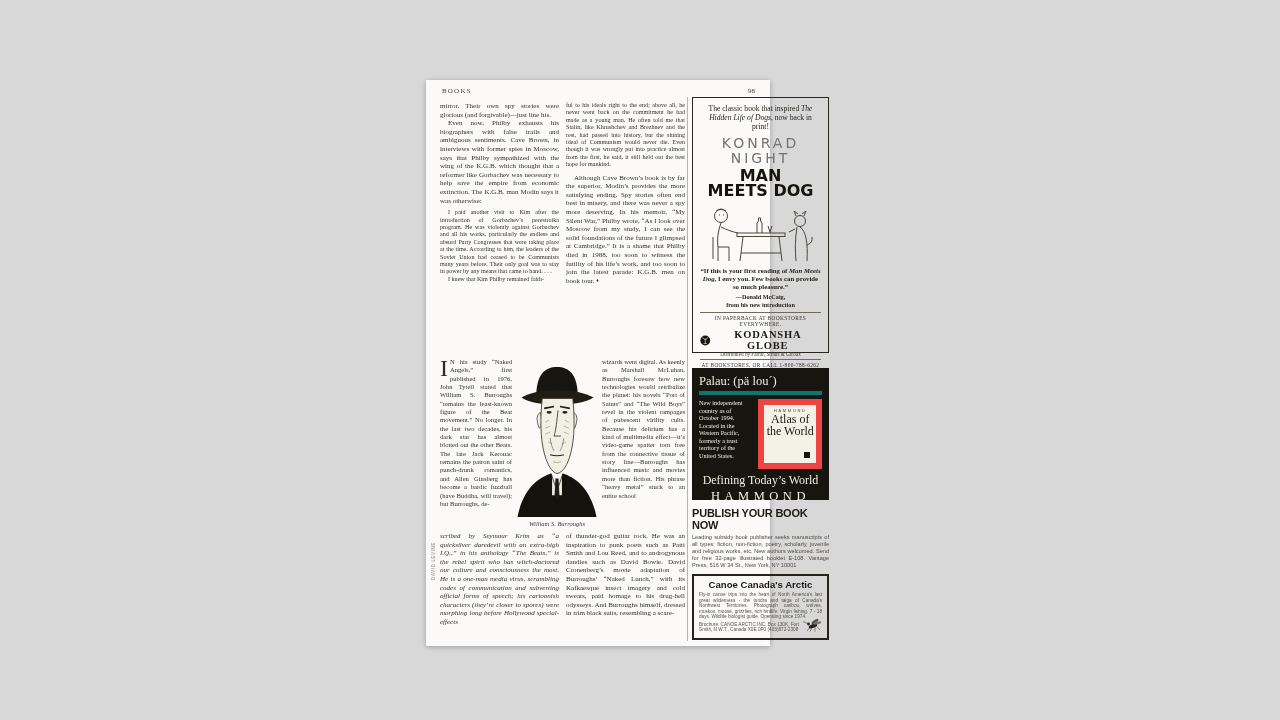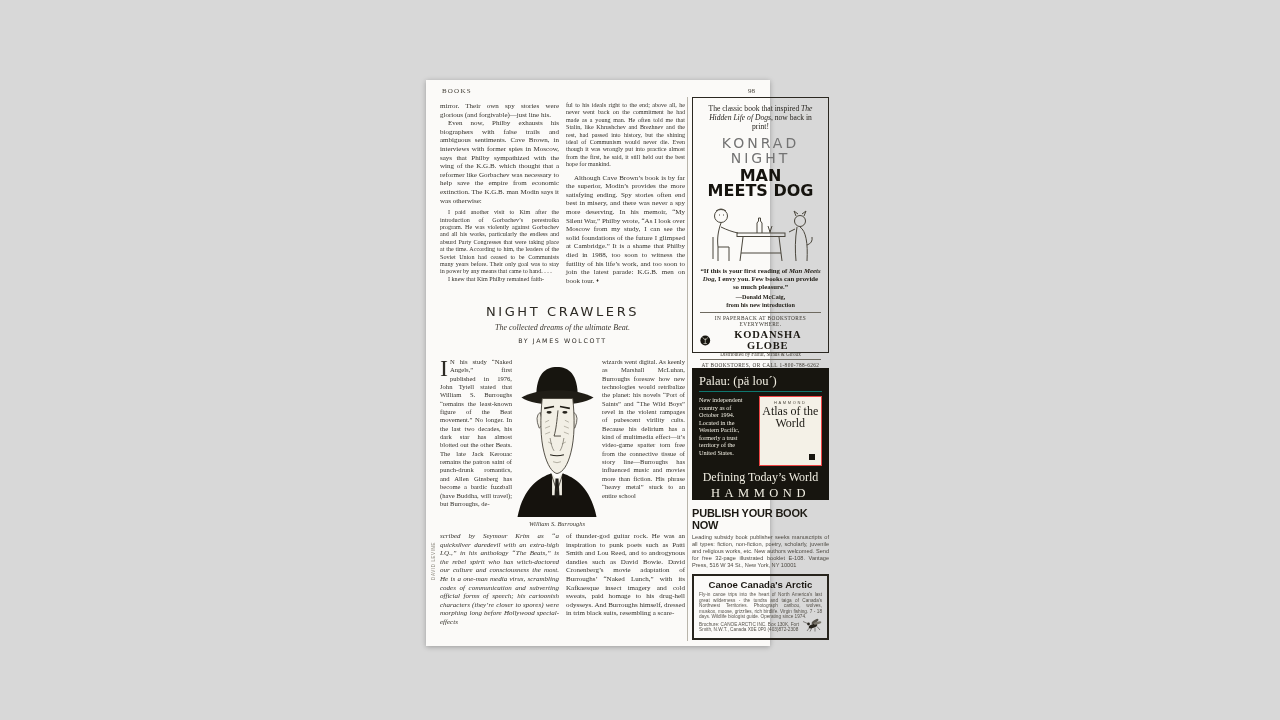--- a/index.html
+++ b/index.html
@@ -45,24 +45,24 @@
   .ad1-title{font-family:"DejaVu Sans", sans-serif;font-weight:bold;font-size:16px;line-height:15px;margin-top:2px;color:#15130e;}
   .ad1-cartoon{margin:3px auto 1px;width:112px;height:64px;}
   .ad1-quote{font-weight:bold;font-size:6.8px;line-height:8px;color:#26231c;margin-top:2px;}
   .ad1-attrib{font-weight:bold;font-size:6.2px;line-height:7.6px;color:#26231c;margin-top:2px;}
   .ad1-tiny{font-size:5.3px;letter-spacing:.4px;color:#3a362e;margin-top:4px;border-top:1px solid #6e6a60;padding-top:2px;}
   .ad1-imprint{display:flex;align-items:center;justify-content:center;gap:4px;margin-top:2px;}
   .ad1-imprint-text{font-weight:bold;font-size:10.5px;letter-spacing:.8px;color:#1c1913;}
   .ad1-dist{font-size:5.2px;color:#46423a;}
   .ad1-call{font-size:5.3px;letter-spacing:.4px;color:#3a362e;margin-top:2px;border-top:1px solid #6e6a60;padding-top:2px;}
   .ad2{position:absolute;left:266px;top:288px;width:137px;height:132px;background:#17150f;color:#f1eee2;box-sizing:border-box;padding:6px 7px 4px;}
-  .ad2-title{font-size:12.5px;border-bottom:1px solid #0f766e;padding-bottom:2px;}
+  .ad2-title{font-size:12.5px;border-bottom:4px solid #0f766e;padding-bottom:2px;}
   .ad2-row{display:flex;margin-top:4px;}
   .ad2-body{font-size:6.2px;line-height:7.5px;width:54px;}
-  .ad2-cover{width:64px;height:70px;background:#f4f1e7;color:#1a1812;margin-left:6px;border:1px solid #ef4444;text-align:center;padding-top:3px;box-sizing:border-box;position:relative;}
+  .ad2-cover{width:64px;height:70px;background:#f4f1e7;color:#1a1812;margin-left:6px;border:6px solid #ef4444;text-align:center;padding-top:3px;box-sizing:border-box;position:relative;}
   .cover-brand{font-size:4px;letter-spacing:1.6px;font-family:"Liberation Sans", sans-serif;color:#4a463c;}
   .cover-title{font-size:12px;line-height:11.5px;margin-top:1px;}
   .cover-logo{position:absolute;right:6px;bottom:5px;width:6px;height:6px;background:#17150f;}
   .ad2-tagline{text-align:center;font-size:12px;margin-top:4px;}
   .ad2-brand{text-align:center;font-size:12.5px;letter-spacing:4.5px;margin-top:1px;}
   .ad3{position:absolute;left:266px;top:427px;width:137px;}
   .ad3-head{font-family:"Liberation Sans", sans-serif;font-weight:bold;font-size:11px;letter-spacing:-.2px;color:#1c1913;}
   .ad3-body{font-family:"Liberation Sans", sans-serif;font-size:5.6px;line-height:6.9px;color:#4e4a42;margin-top:3px;text-align:justify;}
   .ad4{position:absolute;left:266px;top:494px;width:137px;height:66px;border:2px solid #26231c;box-sizing:border-box;padding:3px 5px;}
   .ad4-head{text-align:center;font-family:"Liberation Sans", sans-serif;font-weight:bold;font-size:9.6px;color:#1c1913;}
@@ -83,25 +83,20 @@
     <p>Even now, Philby exhausts his biographers with false trails and ambiguous sentiments. Cave Brown, in interviews with former spies in Moscow, says that Philby sympathized with the wing of the K.G.B. which thought that a reformer like Gorbachev was necessary to help save the empire from economic extinction. The K.G.B. man Modin says it was otherwise:</p>
     <p class="smalltext" style="margin-top:4px;">I paid another visit to Kim after the introduction of Gorbachev’s perestroika program. He was violently against Gorbachev and all his works, particularly the endless and absurd Party Congresses that were taking place at the time. According to him, the leaders of the Soviet Union had ceased to be Communists many years before. Their only goal was to stay in power by any means that came to hand. . . .</p>
     <p class="smalltext">I knew that Kim Philby remained faith-</p>
   </div>
 
   <div class="col2 bodytext">
     <p class="smalltext noindent">ful to his ideals right to the end; above all, he never went back on the commitment he had made as a young man. He often told me that Stalin, like Khrushchev and Brezhnev and the rest, had passed into history, but the shining ideal of Communism would never die. Even though it was wrongly put into practice almost from the first, he said, it still held out the best hope for mankind.</p>
     <p style="margin-top:5px;"><span>Although Cave Brown’s book is by far the superior, Modin’s provides the more satisfying ending. Spy stories often end best in misery, and there was never a spy more deserving. In his memoir, “My Silent War,” Philby wrote, “As I look over Moscow from my study, I can see the solid foundations of the future I glimpsed at Cambridge.” It is a shame that Philby died in 1988, too soon to witness the futility of his life’s work, and too soon to join the latest parade: K.G.B. men on book tour. </span><span class="endmark">♦</span></p>
   </div>
 
-  <div class="feat">
-    <div class="feat-title">NIGHT CRAWLERS</div>
-    <div class="feat-sub">The collected dreams of the ultimate Beat.</div>
-    <div class="feat-by">BY JAMES WOLCOTT</div>
-  </div>
 
   <div class="colA">
     <p style="margin:0;"><span class="dropcap">I</span><span>N his study “Naked Angels,” first published in 1976, John Tytell stated that William S. Burroughs “remains the least-known figure of the Beat movement.” No longer. In the last two decades, his dark star has almost blotted out the other Beats. The late Jack Kerouac remains the patron saint of punch-drunk romantics, and Allen Ginsberg has become a bardic fuzzball (have Buddha, will travel); but Burroughs, de-</span></p>
   </div>
 
   <div class="illo">
     <svg viewBox="0 0 84 158" xmlns="http://www.w3.org/2000/svg">
 
       <path d="M21,36 C21,13 30,6 42,6 C54,6 63,13 63,36 Z" fill="#17150f"></path>
 

